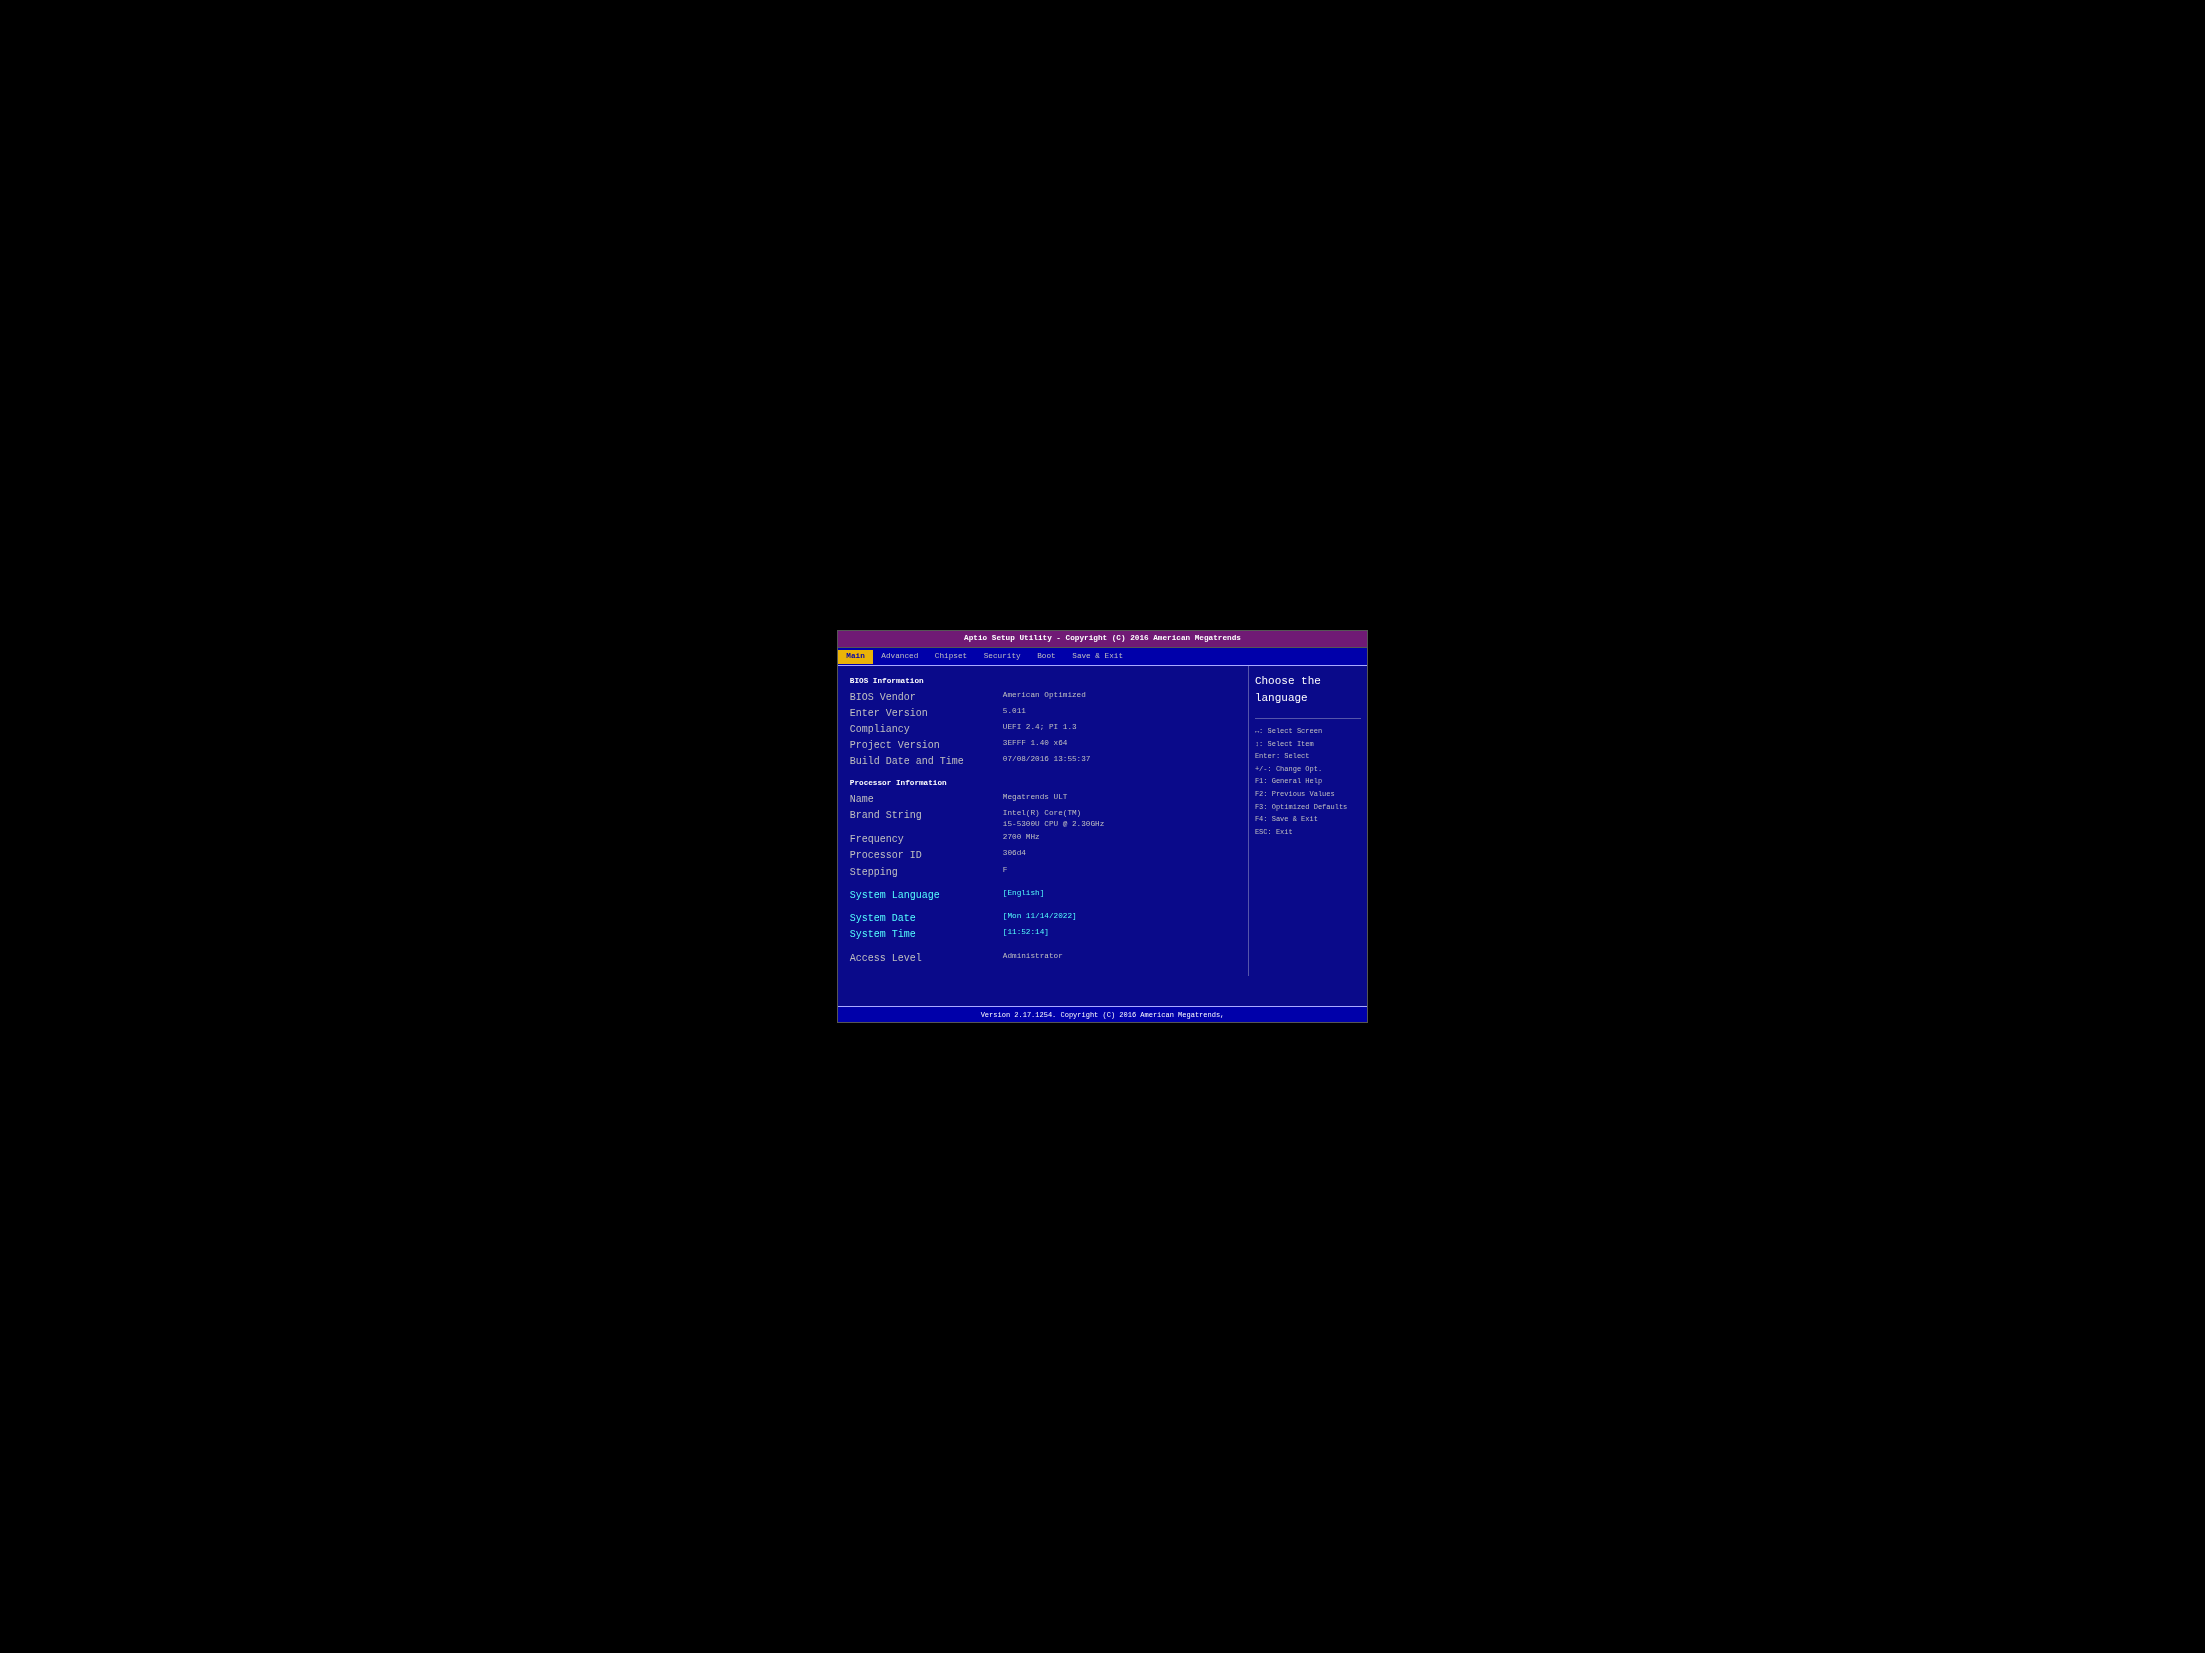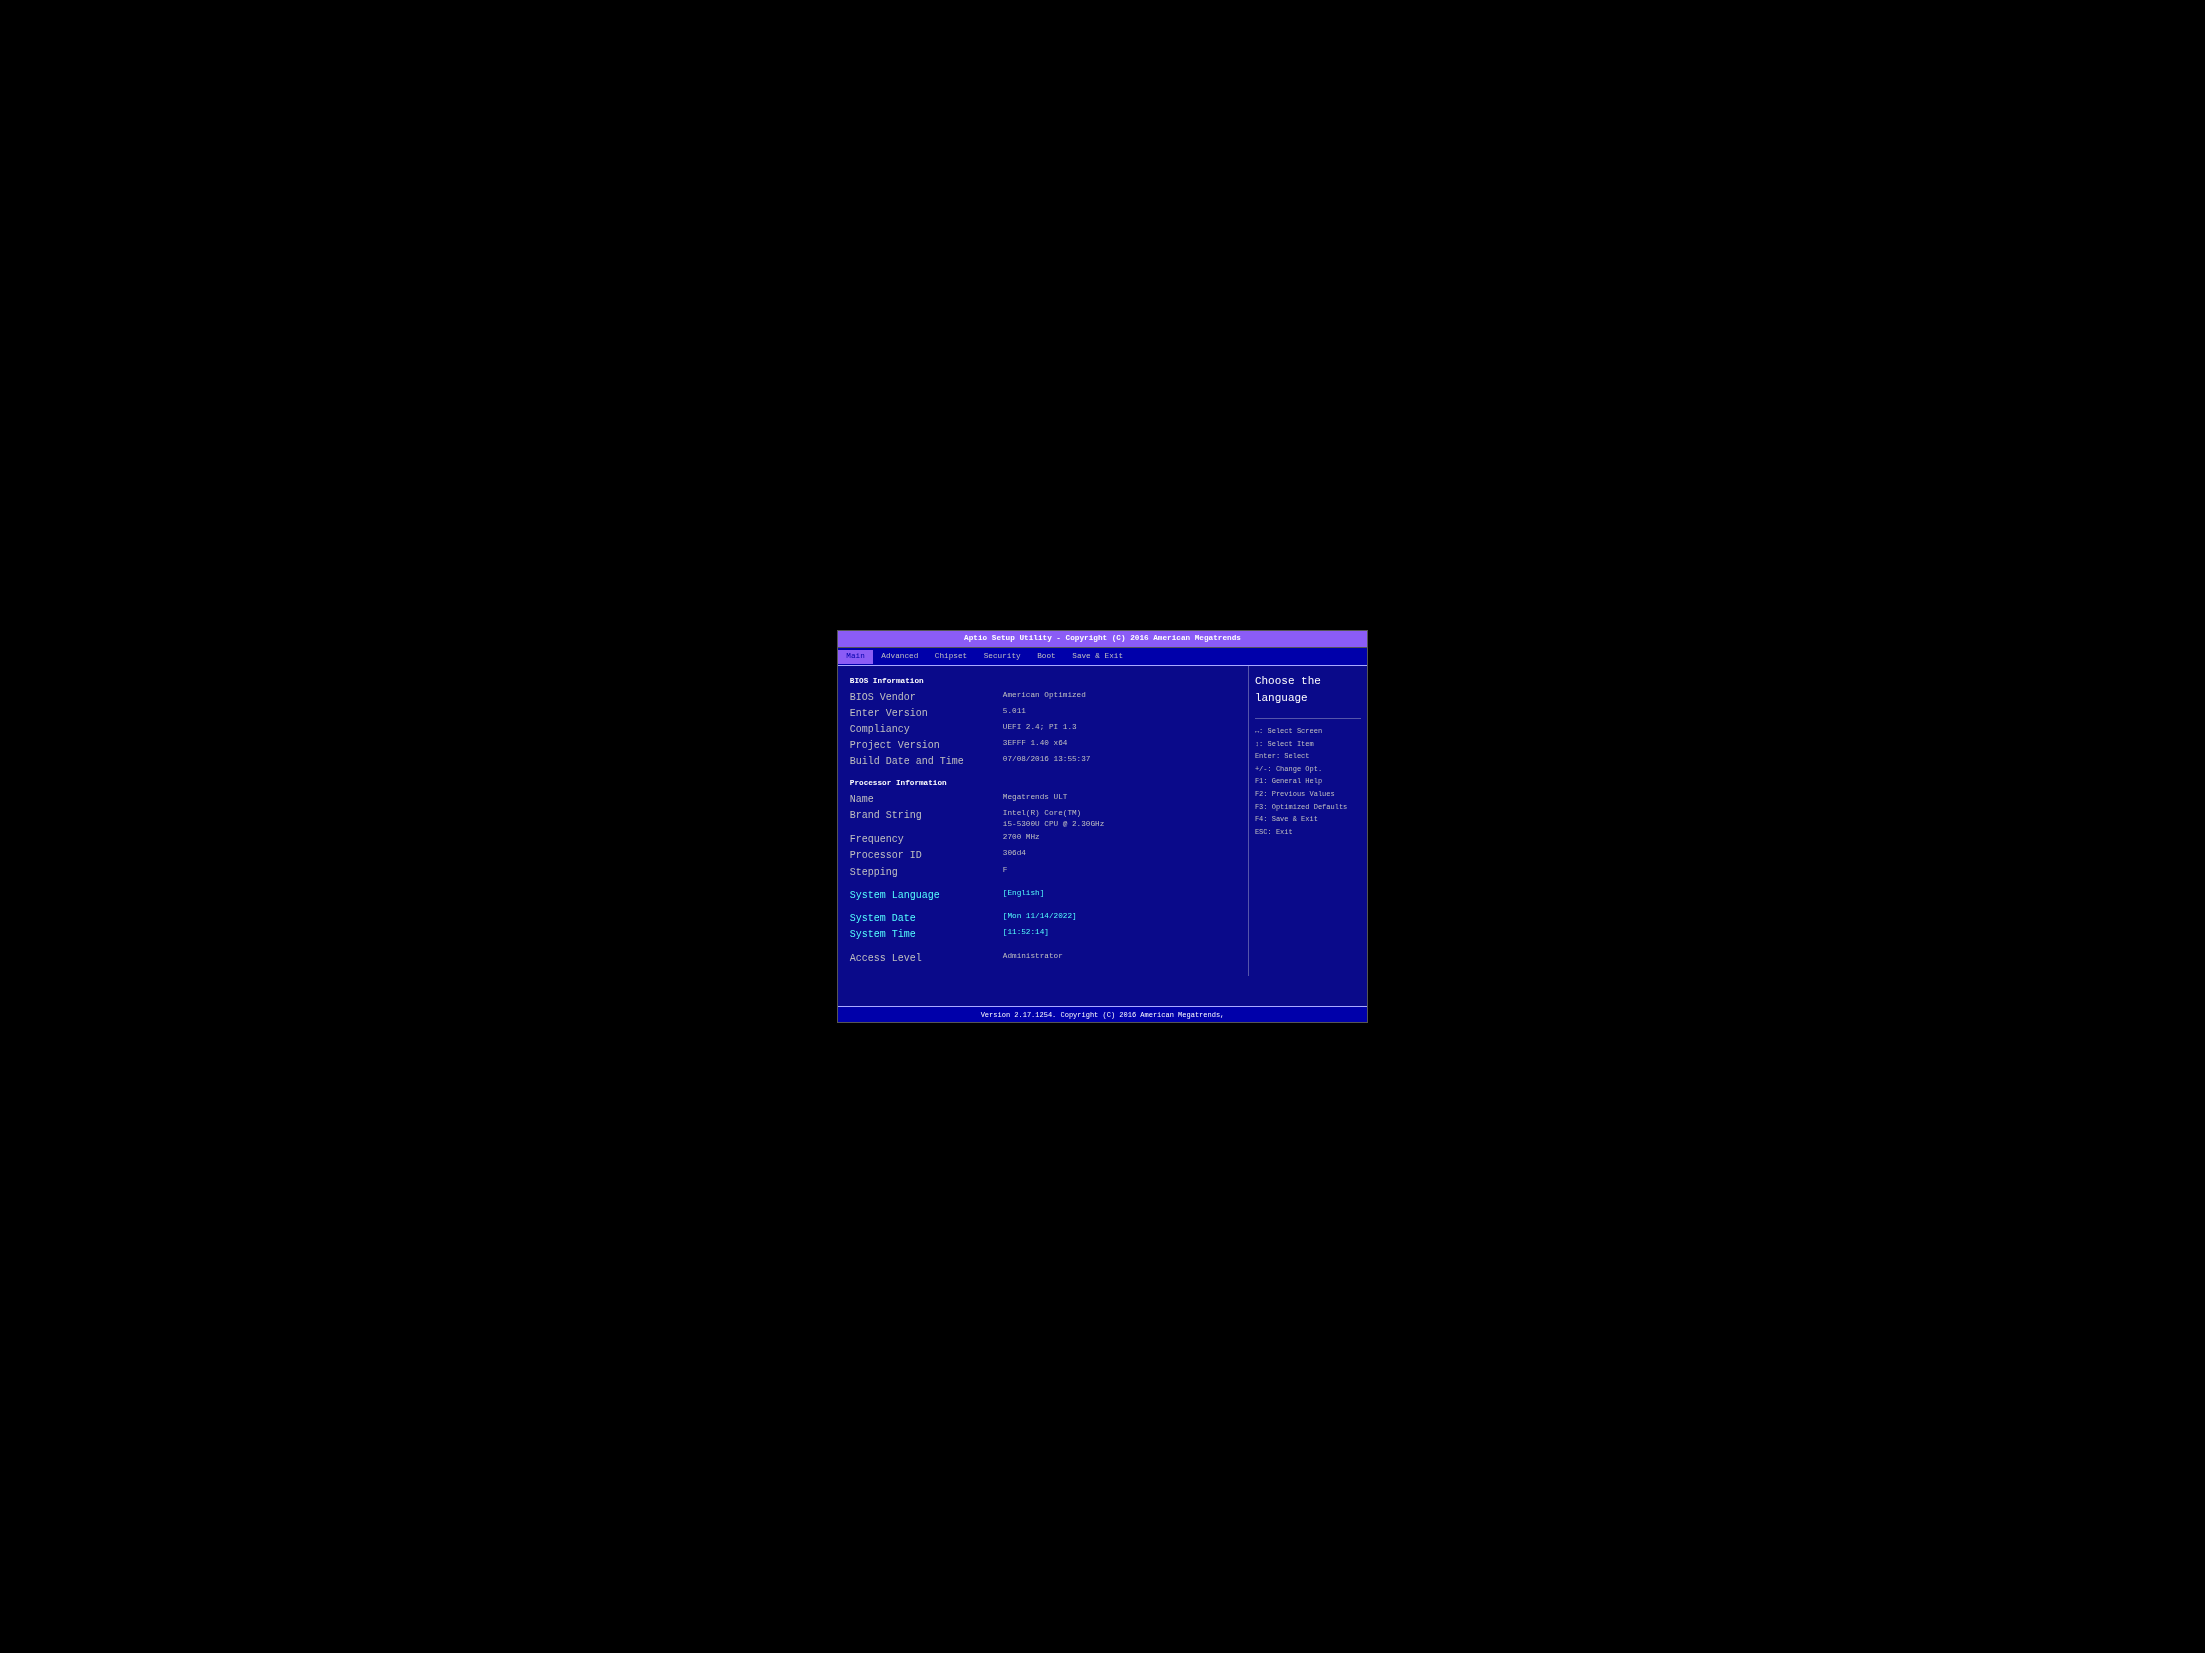--- a/index.html
+++ b/index.html
@@ -22,21 +22,21 @@
       background: #0a0a8a;
       color: #c0c0c0;
       font-size: 7.7px;
       line-height: 1.5;
       border: 1.2px solid #555;
       position: relative;
     }
 
     
     .title-bar {
-      background: #8b5cf6;
+      background: #701a75;
       color: #ffffff;
       text-align: center;
       padding: 2.4px 4.7px;
       font-size: 7.7px;
       font-weight: bold;
       border-bottom: 0.6px solid #555;
     }
 
     
     .menu-bar {
@@ -49,23 +49,23 @@
     }
 
     .menu-item {
       padding: 1.2px 8.3px;
       color: #c0c0c0;
       font-size: 7.7px;
       cursor: pointer;
     }
 
     .menu-item.active {
-      background: #8b5cf6;
+      background: #eab308;
       color: #0000aa;
-      font-weight: normal;
+      font-weight: bold;
     }
 
     
     .content-area {
       display: flex;
       flex-direction: row;
       min-height: 307px;
     }
 
     

